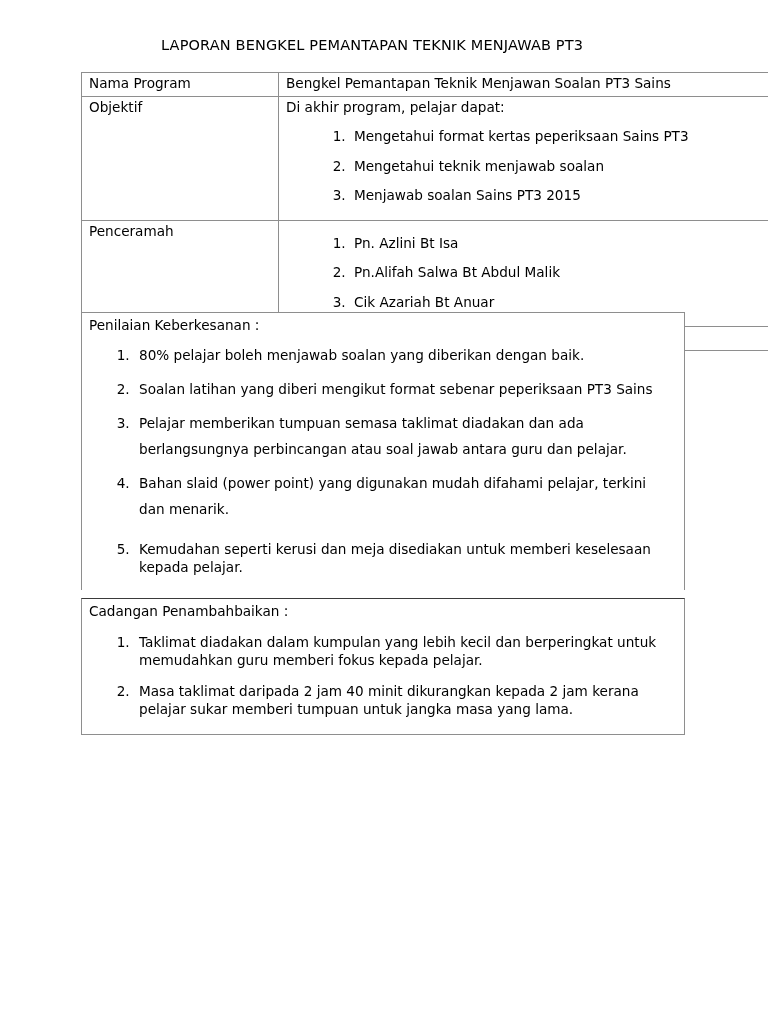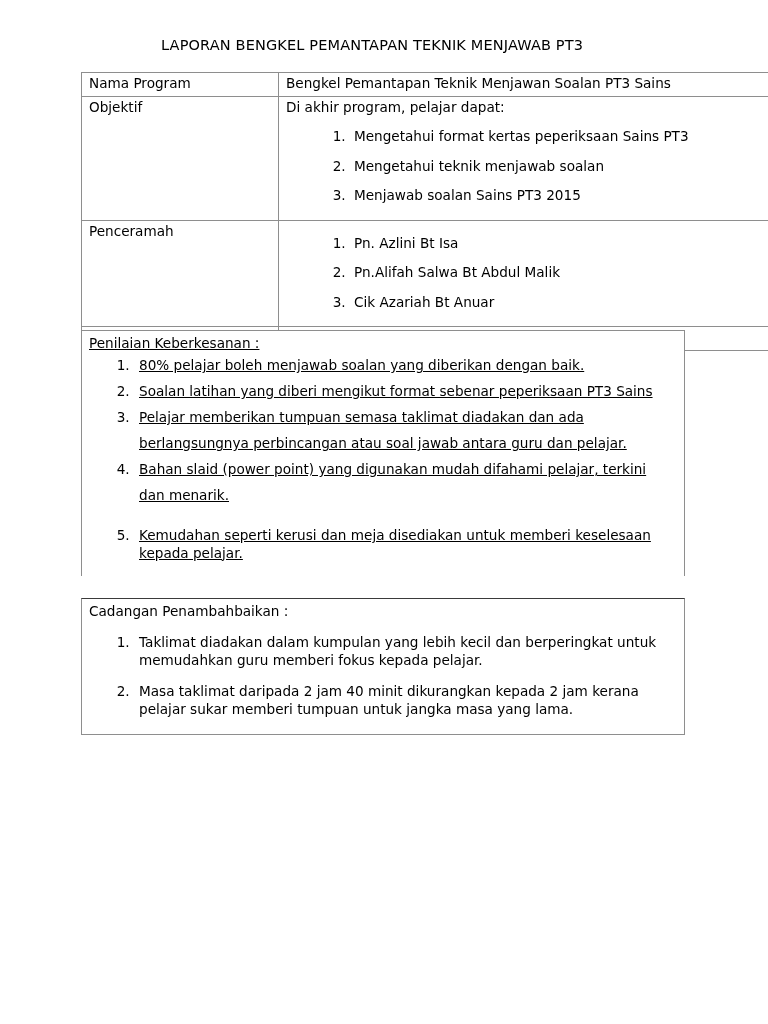--- a/index.html
+++ b/index.html
@@ -71,40 +71,41 @@
   ol.cell-list.tight > li { margin: 12px; }
 
   
   .section-box {
     position: absolute;
     left: 81px;
     width: 604px;
     border: 1px solid #8e8e8e;
     background: #fff;
   }
-  #eval-box { top: 330px; text-decoration: underline; }
+  #eval-box { top: 312px; }
   #eval-box { border-bottom: none; }
   #sugg-box { top: 598px; border-top: 1.2px solid #3a3a3a; }
 
   .section-heading {
     font-size: 13.6px;
     font-weight: 400;
     line-height: 18px;
     padding: 3px 0 0 7px;
     margin: 0;
   }
 
   ol.sec-list {
     margin: 0;
     padding: 0 14px 0 52px;
     list-style-position: outside;
     font-size: 13.6px;
   }
   ol.sec-list > li {
     padding-left: 5px;
+    margin-top: 8px;
   }
 
   
   #eval-list { padding-top: 0; }
   #eval-list > li { line-height: 26px; }
   #eval-list > li.compact {
     line-height: 17.5px;
     margin-top: 19px;
   }
   #eval-box .box-pad-bottom { height: 14px; }

